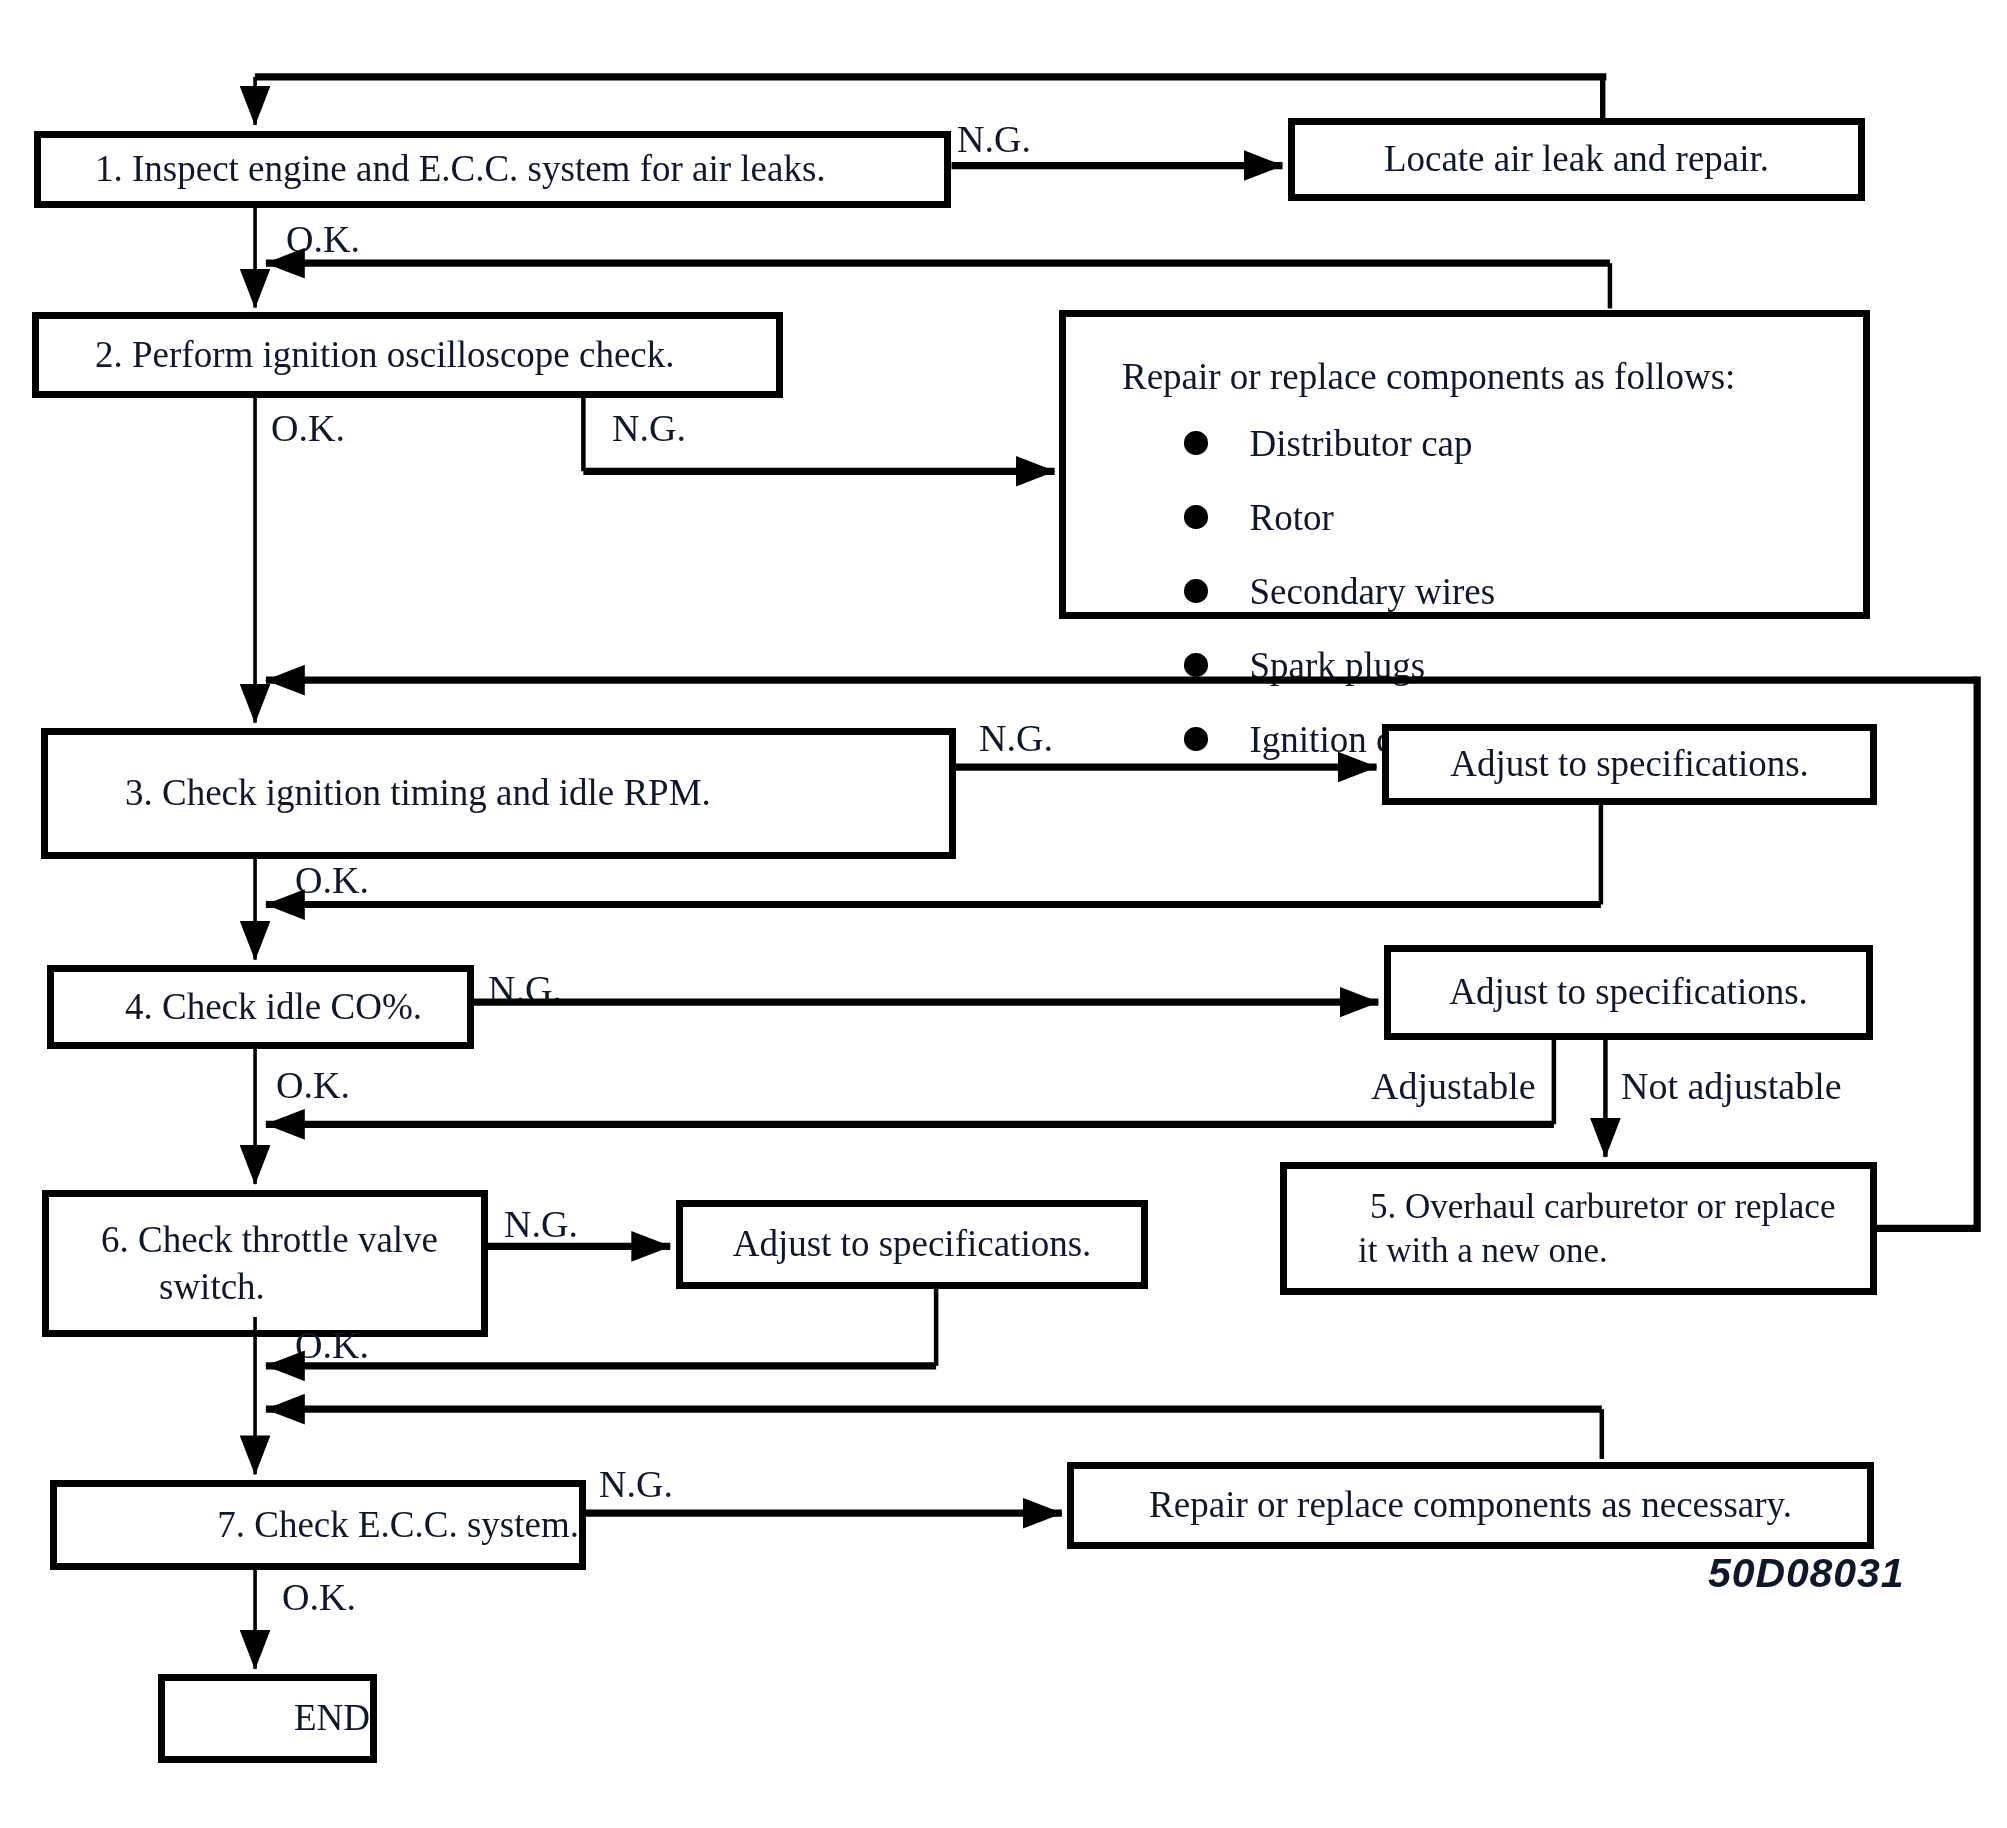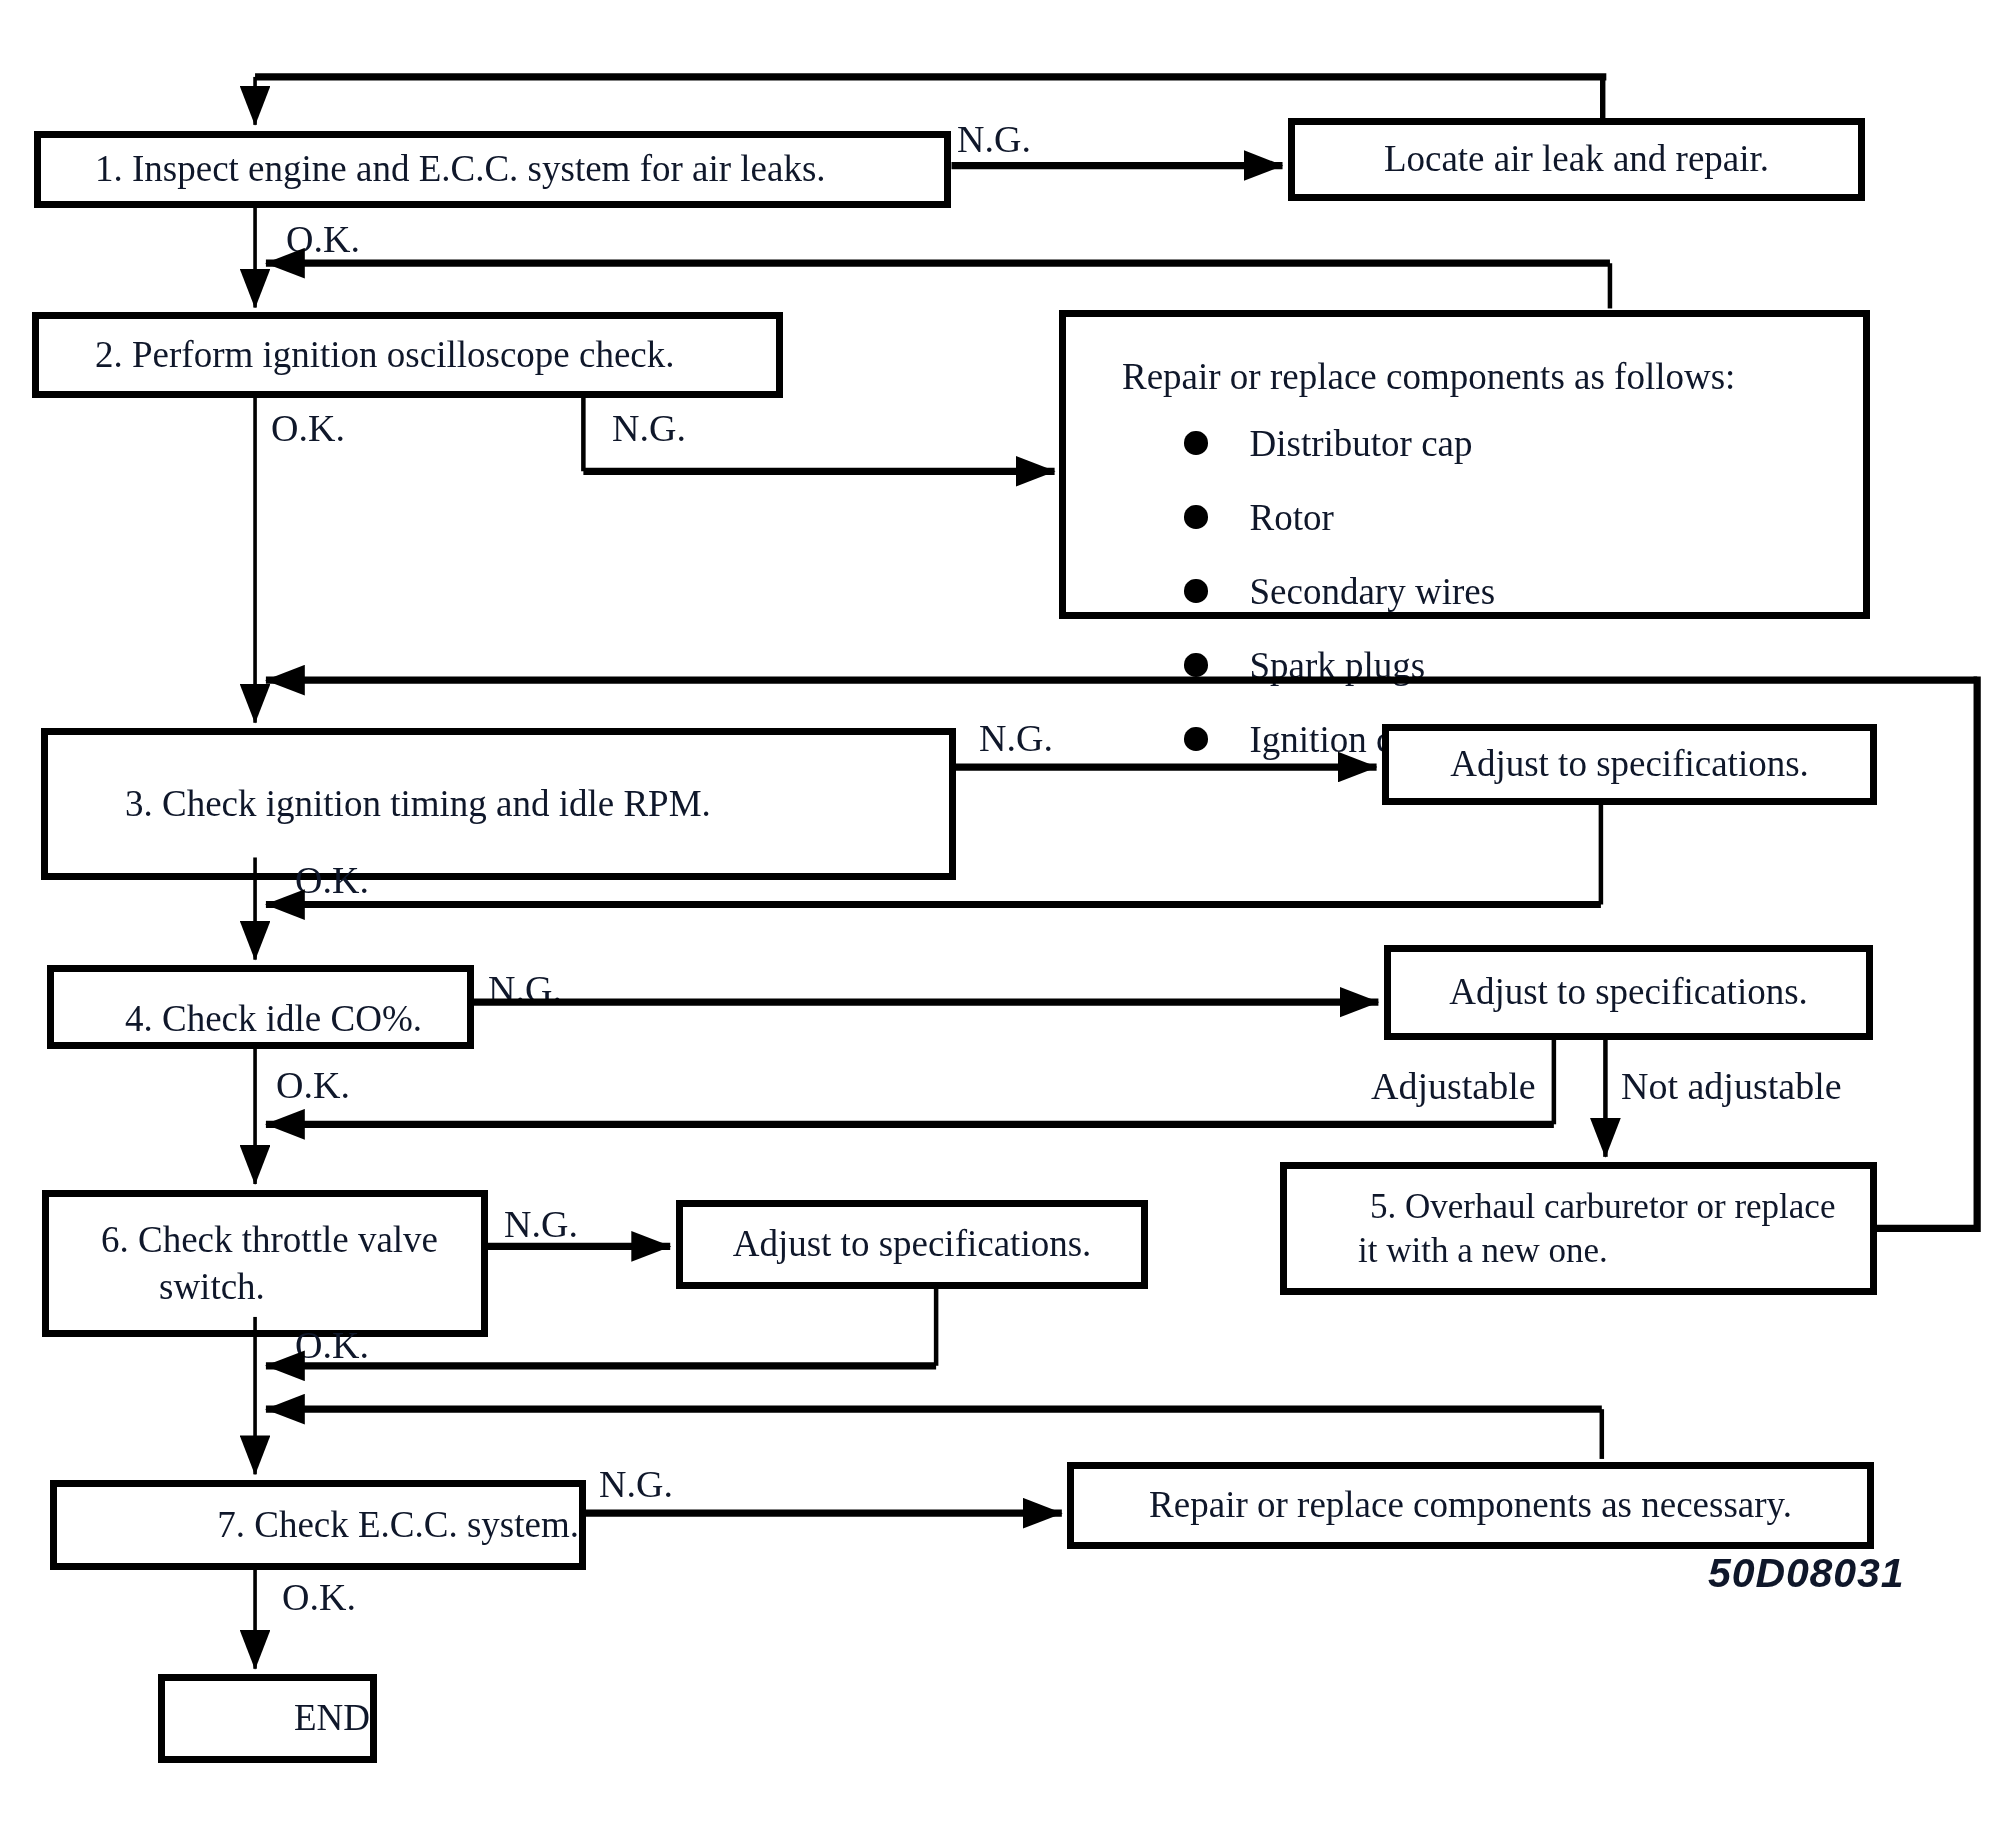--- a/index.html
+++ b/index.html
@@ -96,29 +96,29 @@
     <div class="li">
       <span class="dot"></span>
       <span>Spark plugs</span>
     </div>
     <div class="li">
       <span class="dot"></span>
       <span>Ignition coil</span>
     </div>
   </div>
 
-  <div class="box" style="left:41px;top:728px;width:915px;height:152px;padding-left:77px;text-align:center;">
+  <div class="box" style="left:41px;top:728px;width:915px;height:131px;padding-left:77px;text-align:center;">
     <span class="pad">3. Check ignition timing and idle RPM.</span>
   </div>
 
   <div class="box center" style="left:1382px;top:724px;width:495px;height:81px;">
     <span>Adjust to specifications.</span>
   </div>
 
-  <div class="box" style="left:47px;top:965px;width:427px;height:84px;padding-left:71px;align-items:flex-end;">
+  <div class="box" style="left:47px;top:965px;width:427px;height:84px;padding-left:71px;">
     <span class="pad">4. Check idle CO%.</span>
   </div>
 
   <div class="box center" style="left:1384px;top:945px;width:489px;height:95px;">
     <span>Adjust to specifications.</span>
   </div>
 
   <div class="box multiline" style="left:1280px;top:1162px;width:597px;height:133px;font-size:35px;justify-content:center;">
     <span class="ln" style="padding-left:83px;">5. Overhaul carburetor or replace</span>
     <span class="ln" style="padding-left:71px;">it with a new one.</span>

